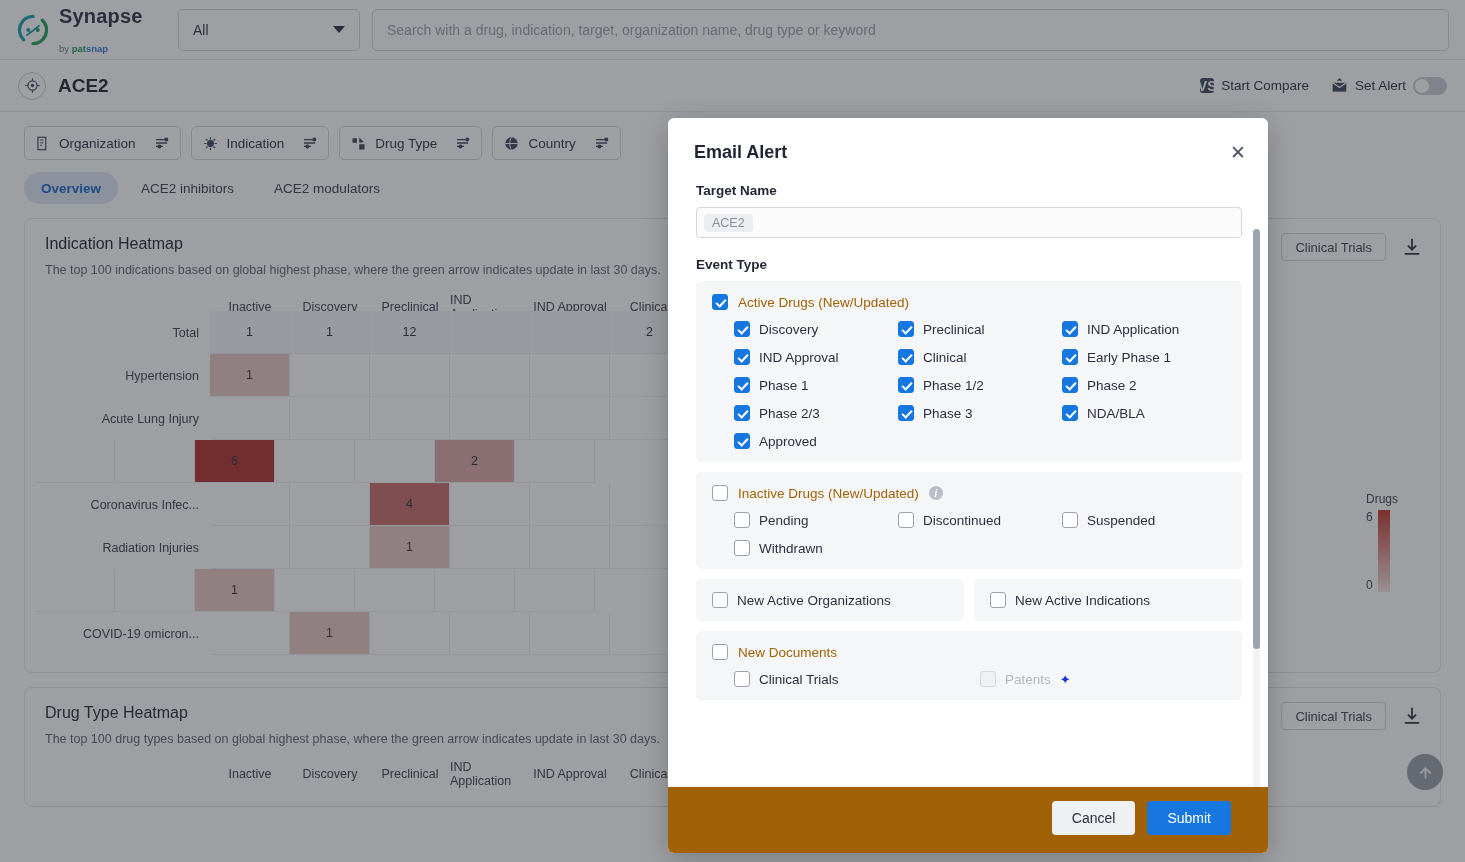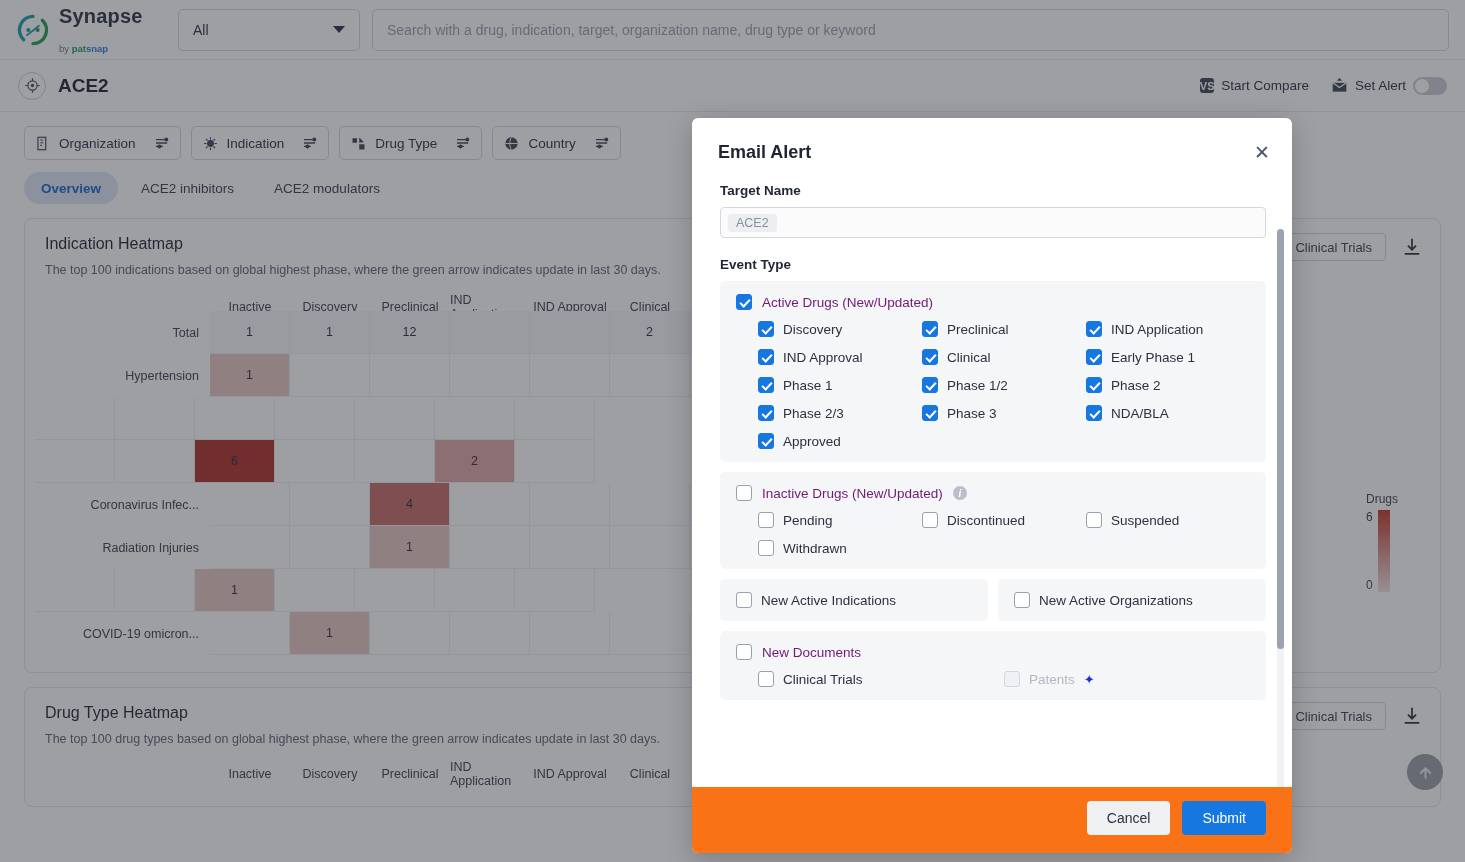--- a/index.html
+++ b/index.html
@@ -46,21 +46,21 @@
   }
   .target-icon {
     width: 28px; height: 28px; border-radius: 50%; border: 1px solid #c9ced8;
     display: flex; align-items: center; justify-content: center; color: #434b5e;
   }
   .target-name { font-size: 19px; font-weight: 700; color: #1f2533; }
   .head-right { margin-left: auto; display: flex; align-items: center; gap: 22px; }
   .head-act { display: flex; align-items: center; gap: 7px; font-size: 13.5px; color: #2c3347; }
   .vs-badge {
     width: 14px; height: 15px; border-radius: 3px; background: #3b4558; color: #fff;
-    font-size: 11px; font-weight: 700; display: flex; align-items: center; justify-content: center;
+    font-size: 14px; font-weight: 700; display: flex; align-items: center; justify-content: center;
   }
   .toggle {
     width: 34px; height: 18px; border-radius: 9px; background: #c8ccd4; position: relative;
   }
   .toggle::after {
     content: ""; position: absolute; top: 2px; left: 2px;
     width: 14px; height: 14px; border-radius: 50%; background: #fff;
   }
 
   
@@ -121,21 +121,21 @@
     position: absolute; right: 22px; bottom: 72px; width: 36px; height: 36px;
     border-radius: 50%; background: #9a9ea7; display: flex;
     align-items: center; justify-content: center; color: #e9ebee;
   }
 
   
   .dim { position: absolute; inset: 0; background: rgba(40,43,50,.45); }
 
   
   .modal {
-    position: absolute; left: 692px; top: 118px; width: 600px; height: 735px;
+    position: absolute; left: 668px; top: 118px; width: 600px; height: 735px;
     background: #fff; border-radius: 6px; box-shadow: 0 6px 28px rgba(0,0,0,.22);
     display: flex; flex-direction: column; overflow: hidden;
   }
   .modal-head { padding: 24px 26px 4px 26px; position: relative; flex: 0 0 auto; }
   .modal-title { font-size: 18px; font-weight: 700; color: #1f2533; }
   .modal-close { position: absolute; right: 22px; top: 25px; font-size: 19px;
                  color: #4a5near; color: #4a5568; line-height: 1; cursor: pointer; }
 
   .modal-body { flex: 1 1 auto; overflow: hidden; position: relative;
                 padding: 16px 26px 0 28px; }
@@ -144,21 +144,21 @@
   .field-label { font-size: 13.5px; font-weight: 700; color: #1f2533; margin-bottom: 9px; }
   .target-input {
     height: 31px; border: 1px solid #d4d8de; border-radius: 4px; background: #fbfbfc;
     display: flex; align-items: center; padding: 0 7px; margin-bottom: 19px;
   }
   .tag { background: #eceef1; border-radius: 3px; padding: 2px 8px;
          font-size: 12.5px; color: #8a9099; }
 
   .group { background: #f5f6f8; border-radius: 5px; padding: 13px 16px; margin-bottom: 10px; }
   .grp-head { display: flex; align-items: center; gap: 10px; margin-bottom: 11px; }
-  .grp-head-label { font-size: 13.5px; color: #701a75; }
+  .grp-head-label { font-size: 13.5px; color: #a16207; }
   .grid3 { display: grid; grid-template-columns: repeat(3, 1fr); row-gap: 12px; padding-left: 22px; }
   .opt { display: flex; align-items: center; gap: 9px; font-size: 13.5px; color: #2b3140; }
   .opt.disabled { color: #b3b8c2; }
 
   .cb { width: 16px; height: 16px; border-radius: 3px; border: 1.5px solid #9aa1ae;
         background: #fff; flex: 0 0 16px; position: relative; }
   .cb.checked { background: #1677e0; border-color: #1677e0; }
   .cb.checked::after {
     content: ""; position: absolute; left: 5px; top: 1.5px; width: 4px; height: 8px;
     border: solid #fff; border-width: 0 2px 2px 0; transform: rotate(43deg);
@@ -175,22 +175,22 @@
   .row-split > .group { flex: 1; margin-bottom: 0; padding: 13px 16px; }
 
   .modal-scrollbar {
     position: absolute; right: 8px; top: 62px; width: 7px; height: 600px;
     background: #f1f2f4; border-radius: 4px;
   }
   .modal-scrollbar .thumb { position: absolute; top: 0; left: 0; width: 7px;
                             height: 420px; background: #9ba3b0; border-radius: 4px; }
 
   .modal-foot {
-    flex: 0 0 auto; padding: 14px 26px 18px 26px; display: flex;
-    justify-content: flex-end; gap: 12px; background: #f97316;
+    flex: 0 0 auto; padding: 14px 37px 18px 26px; display: flex;
+    justify-content: flex-end; gap: 12px; background: #a16207;
   }
   .btn { height: 34px; border-radius: 4px; padding: 0 20px; font-size: 14px;
          display: flex; align-items: center; justify-content: center; border: none; }
   .btn-cancel { background: #eef0f2; color: #2b3140; }
   .btn-submit { background: #1677e0; color: #fff; }
 </style>
 </head>
 <body>
 
 <div id="app">
@@ -344,20 +344,21 @@
               <div class="hm-rowlabel">Hypertension</div>
               <div class="hm-cell" style="background: rgb(232, 198, 196);">1</div>
               <div class="hm-cell"></div>
               <div class="hm-cell"></div>
               <div class="hm-cell"></div>
               <div class="hm-cell"></div>
               <div class="hm-cell"></div>
               <div class="hm-cell"></div>
             </div>
             <div class="hm-row">
+              <div class="hm-rowlabel">Acute Lung Injury</div>
               <div class="hm-cell"></div>
               <div class="hm-cell"></div>
               <div class="hm-cell"></div>
               <div class="hm-cell"></div>
               <div class="hm-cell"></div>
               <div class="hm-cell"></div>
               <div class="hm-cell"></div>
             </div>
             <div class="hm-row">
               <div class="hm-cell"></div>
@@ -556,27 +557,27 @@
                 <span class="cb"></span>
                 <span>Withdrawn</span>
               </div>
             </div>
         </div>
 
         <div class="row-split">
           <div class="group">
             <div class="opt" style="margin:0">
               <span class="cb"></span>
-              <span>New Active Indications</span>
+              <span>New Active Organizations</span>
             </div>
           </div>
           <div class="group">
             <div class="opt" style="margin:0">
               <span class="cb"></span>
-              <span>New Active Organizations</span>
+              <span>New Active Indications</span>
             </div>
           </div>
         </div>
 
         <div class="group">
           <div class="grp-head">
             <span class="cb"></span>
             <span class="grp-head-label">New Documents</span>
           </div>
           <div class="grid3" id="doc-opts" style="grid-template-columns:repeat(2,1fr);">

